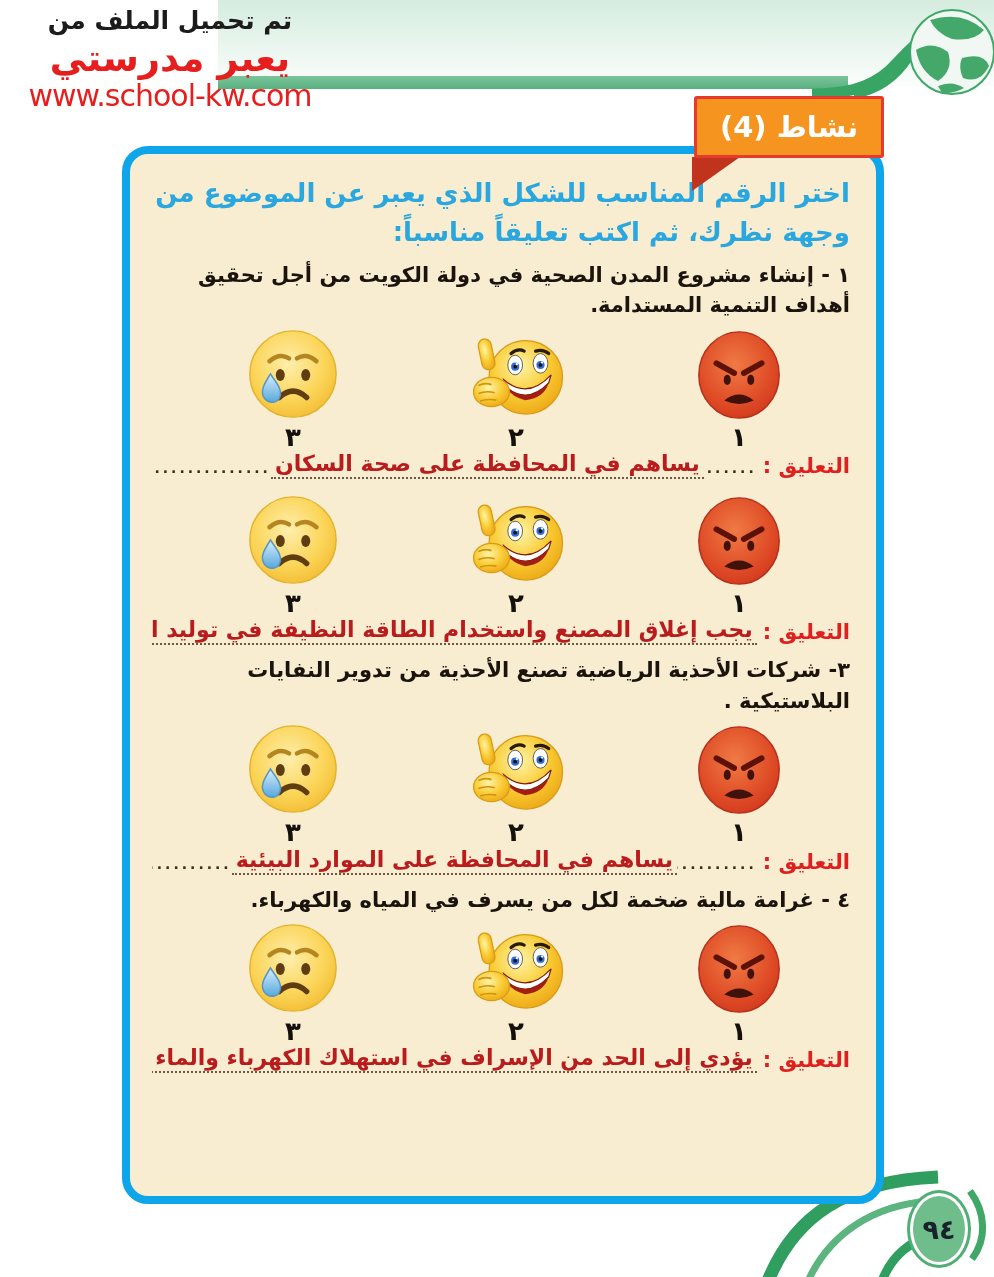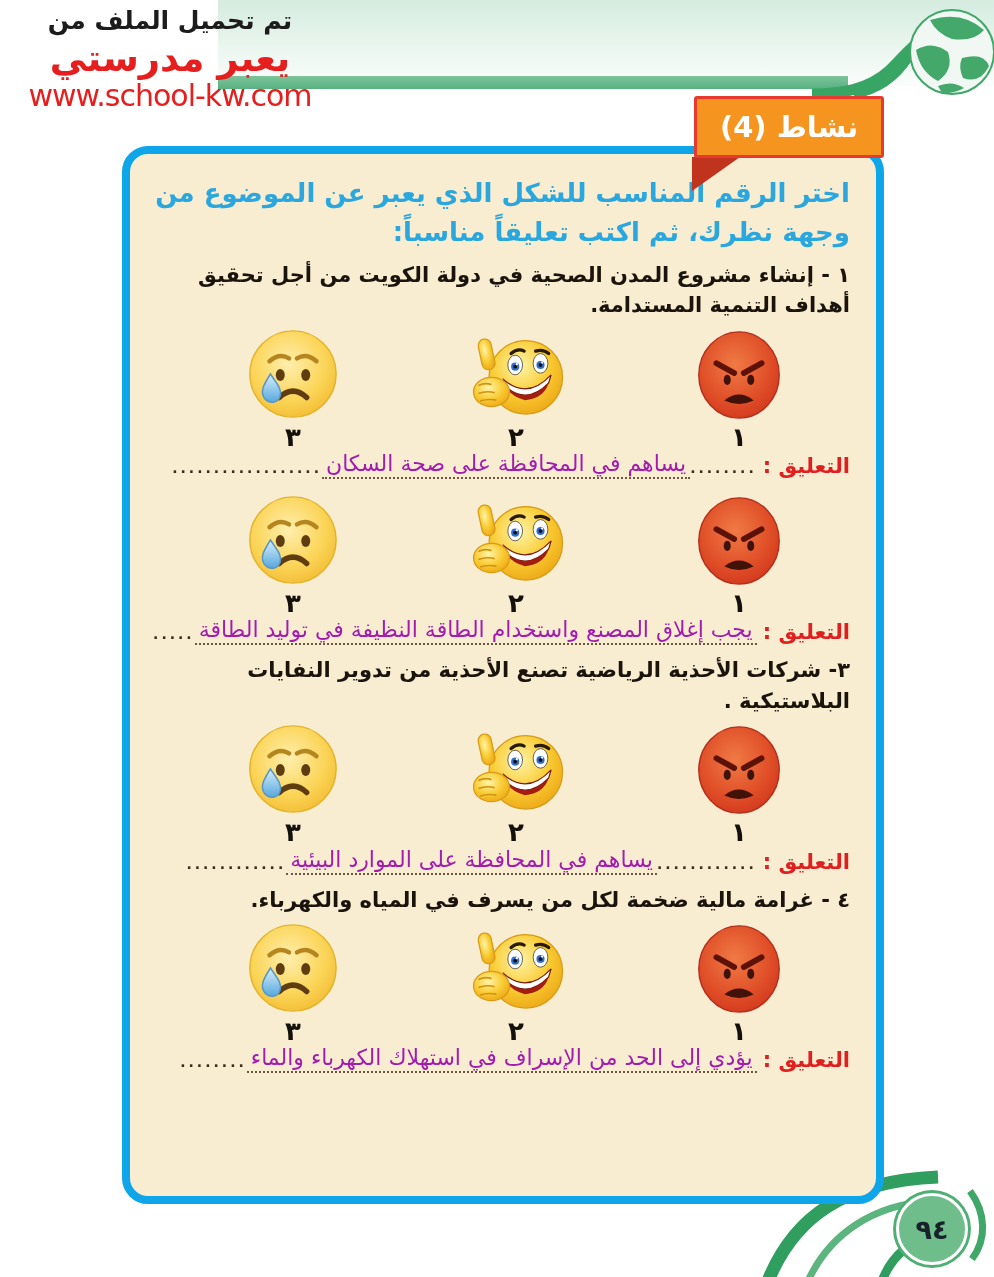--- a/index.html
+++ b/index.html
@@ -38,26 +38,26 @@
 
   .emoji-row { display:flex; flex-direction:row; justify-content:space-between;
     padding:2px 55px 0 85px; margin:2px 0 0; }
   .figure { width:112px; display:flex; flex-direction:column; align-items:center; }
   .figure svg { width:98px; height:98px; }
   .figure .num { font-size:26px; font-weight:bold; color:#14100b; margin-top:1px; line-height:1.05;}
 
   .comment { display:flex; flex-direction:row; align-items:baseline; margin:2px 0 8px; white-space:nowrap; overflow:hidden; }
   .c-label { color:#e01f1f; font-size:21px; font-weight:bold; flex:0 0 auto; margin-left:6px; }
   .c-dots { color:#3c2c1c; font-size:14px; font-weight:bold; letter-spacing:3px; flex:0 1 auto; overflow:hidden; }
-  .c-answer { color:#a21caf; font-size:22px; font-weight:normal; position:relative; top:-2px;
+  .c-answer { color:#b91c1c; font-size:22px; font-weight:bold; position:relative; top:-2px;
     border-bottom:2px dotted #6b5844; padding:0 4px 1px; flex:0 1 auto; }
 
   
   .footer-swoosh { position:absolute; right:0; bottom:0; width:262px; height:142px; }
-  .page-badge { position:absolute; right:26px; bottom:12px; width:72px; height:72px;
+  .page-badge { position:absolute; right:26px; bottom:12px; width:58px; height:72px;
     border-radius:50%; background:#6fbd8a; border:3px solid #ffffff;
     box-shadow:0 0 0 3px #4fae74; display:flex; align-items:center; justify-content:center; }
   .page-badge span { font-size:27px; font-weight:bold; color:#18222b; }
 
   .hidden-defs { position:absolute; width:0; height:0; overflow:hidden; }
 </style>
 </head>
 <body>
 
 <svg class="hidden-defs" aria-hidden="true">

